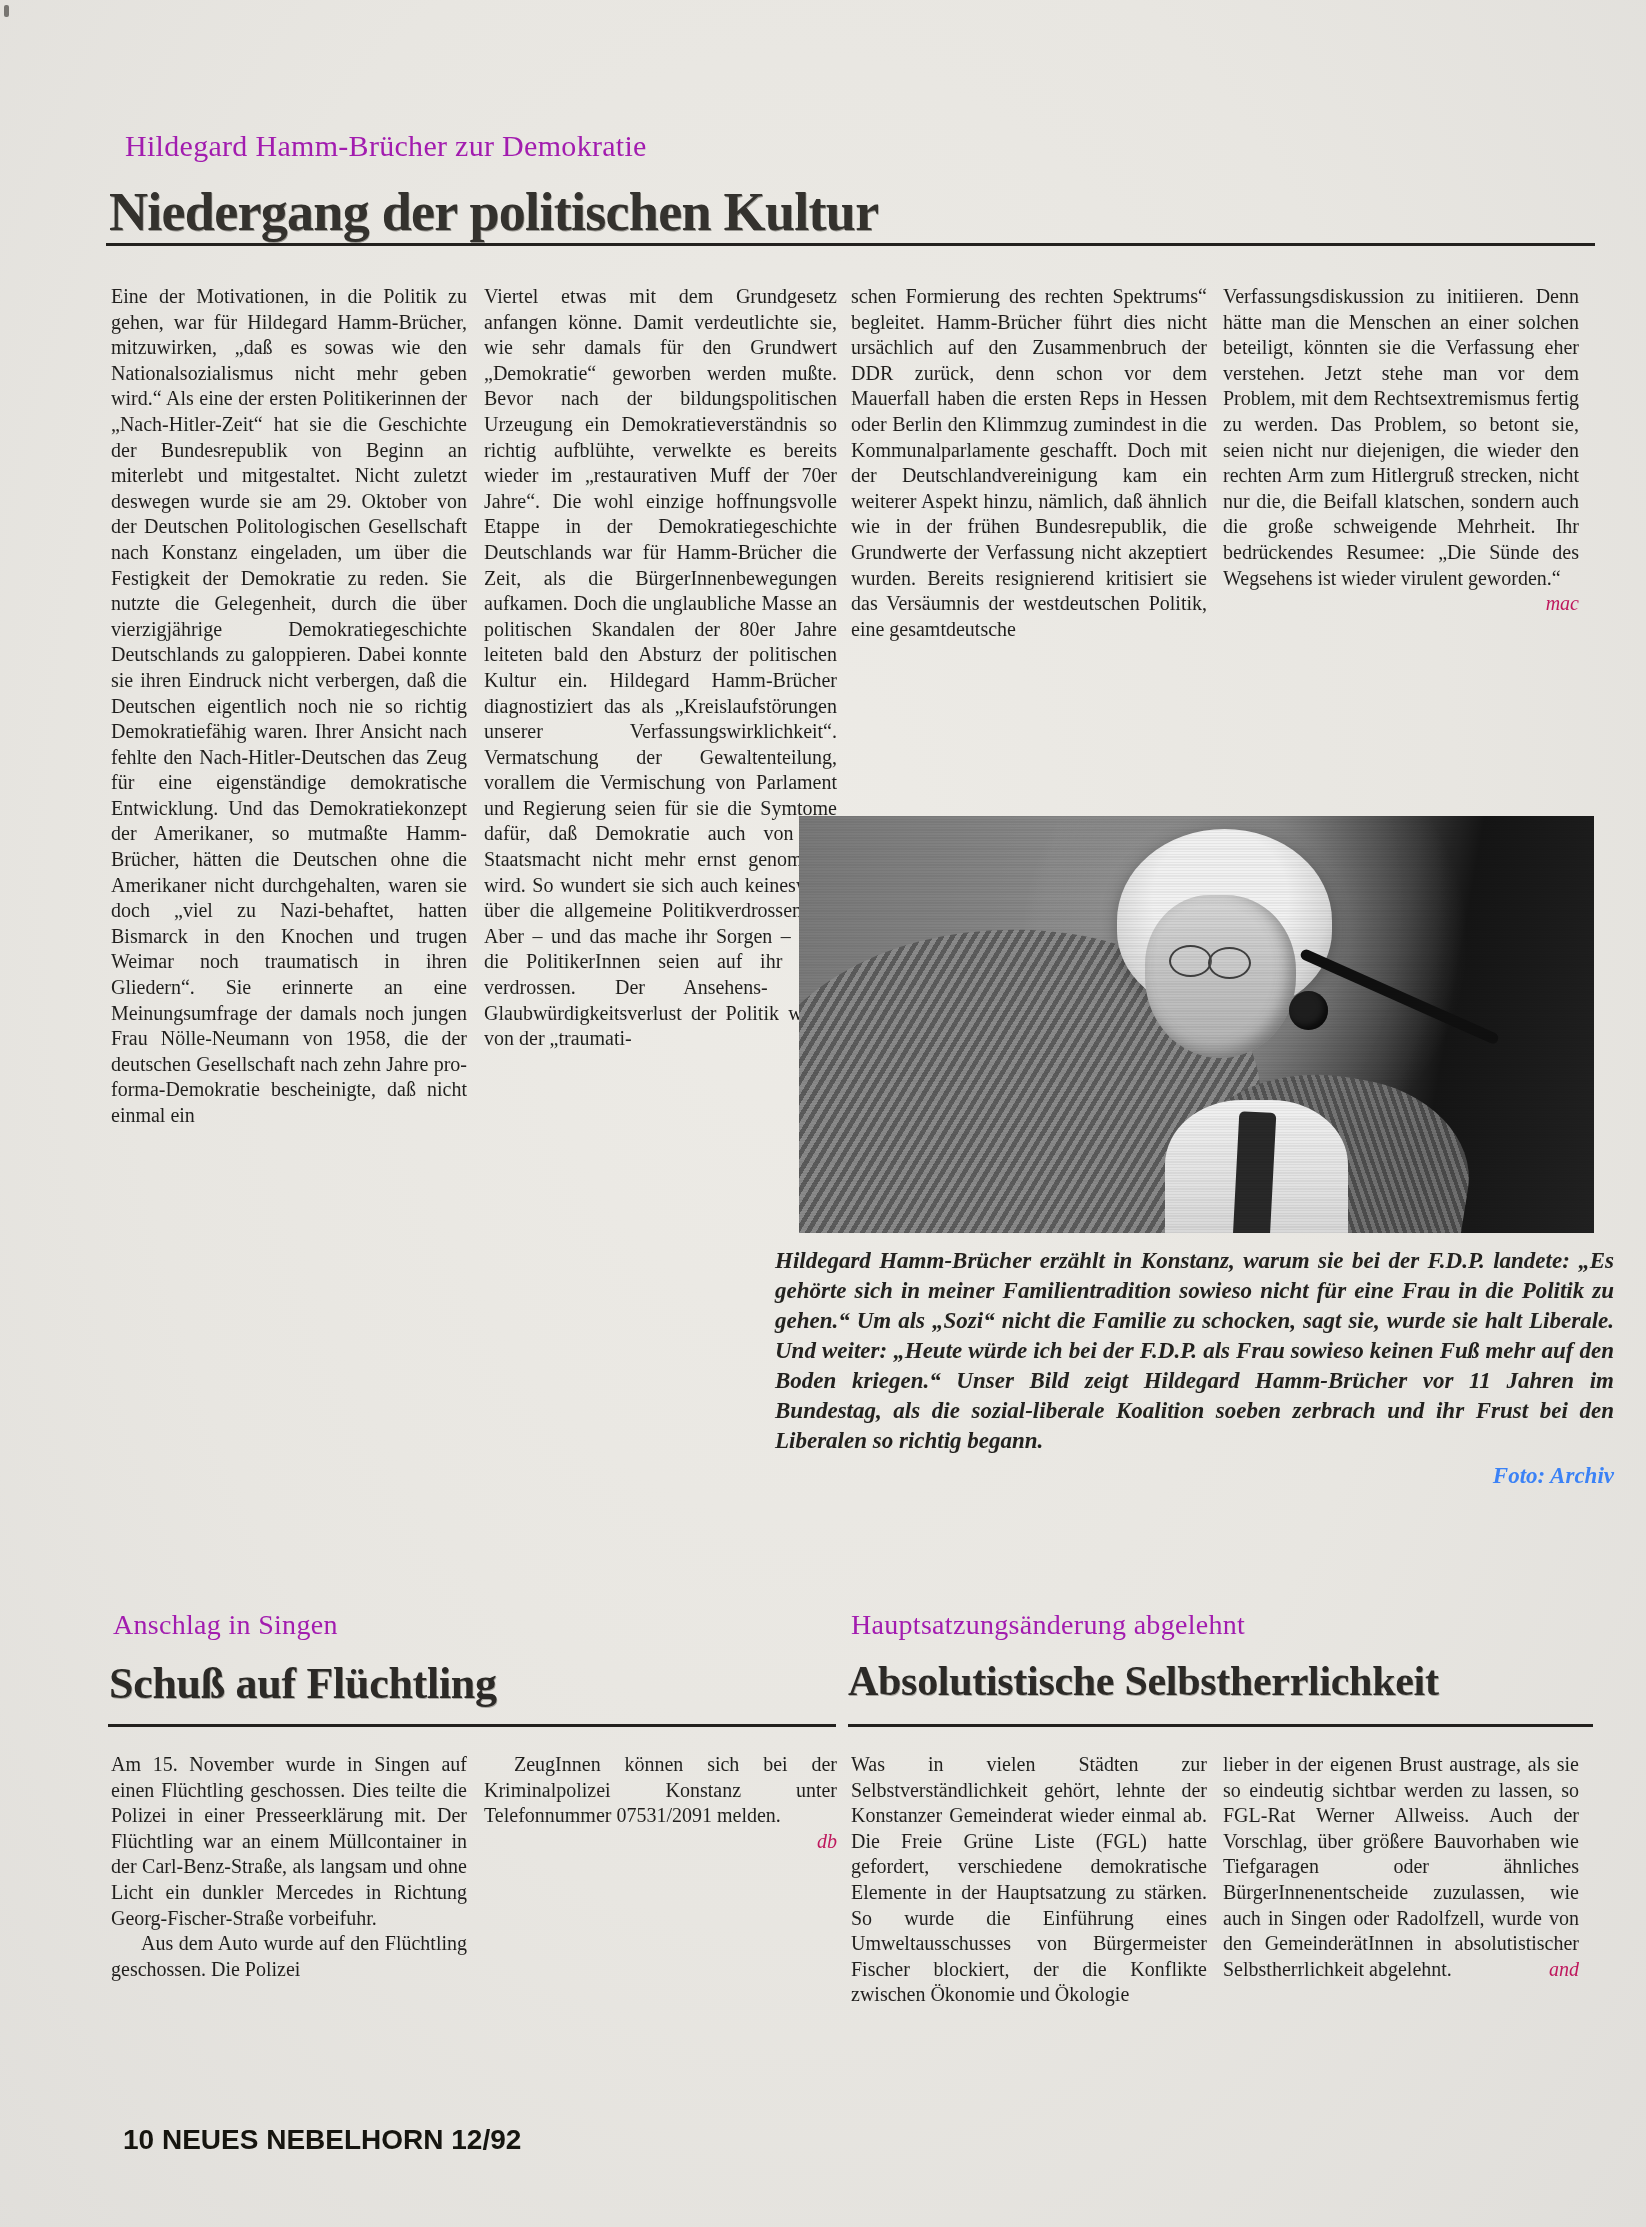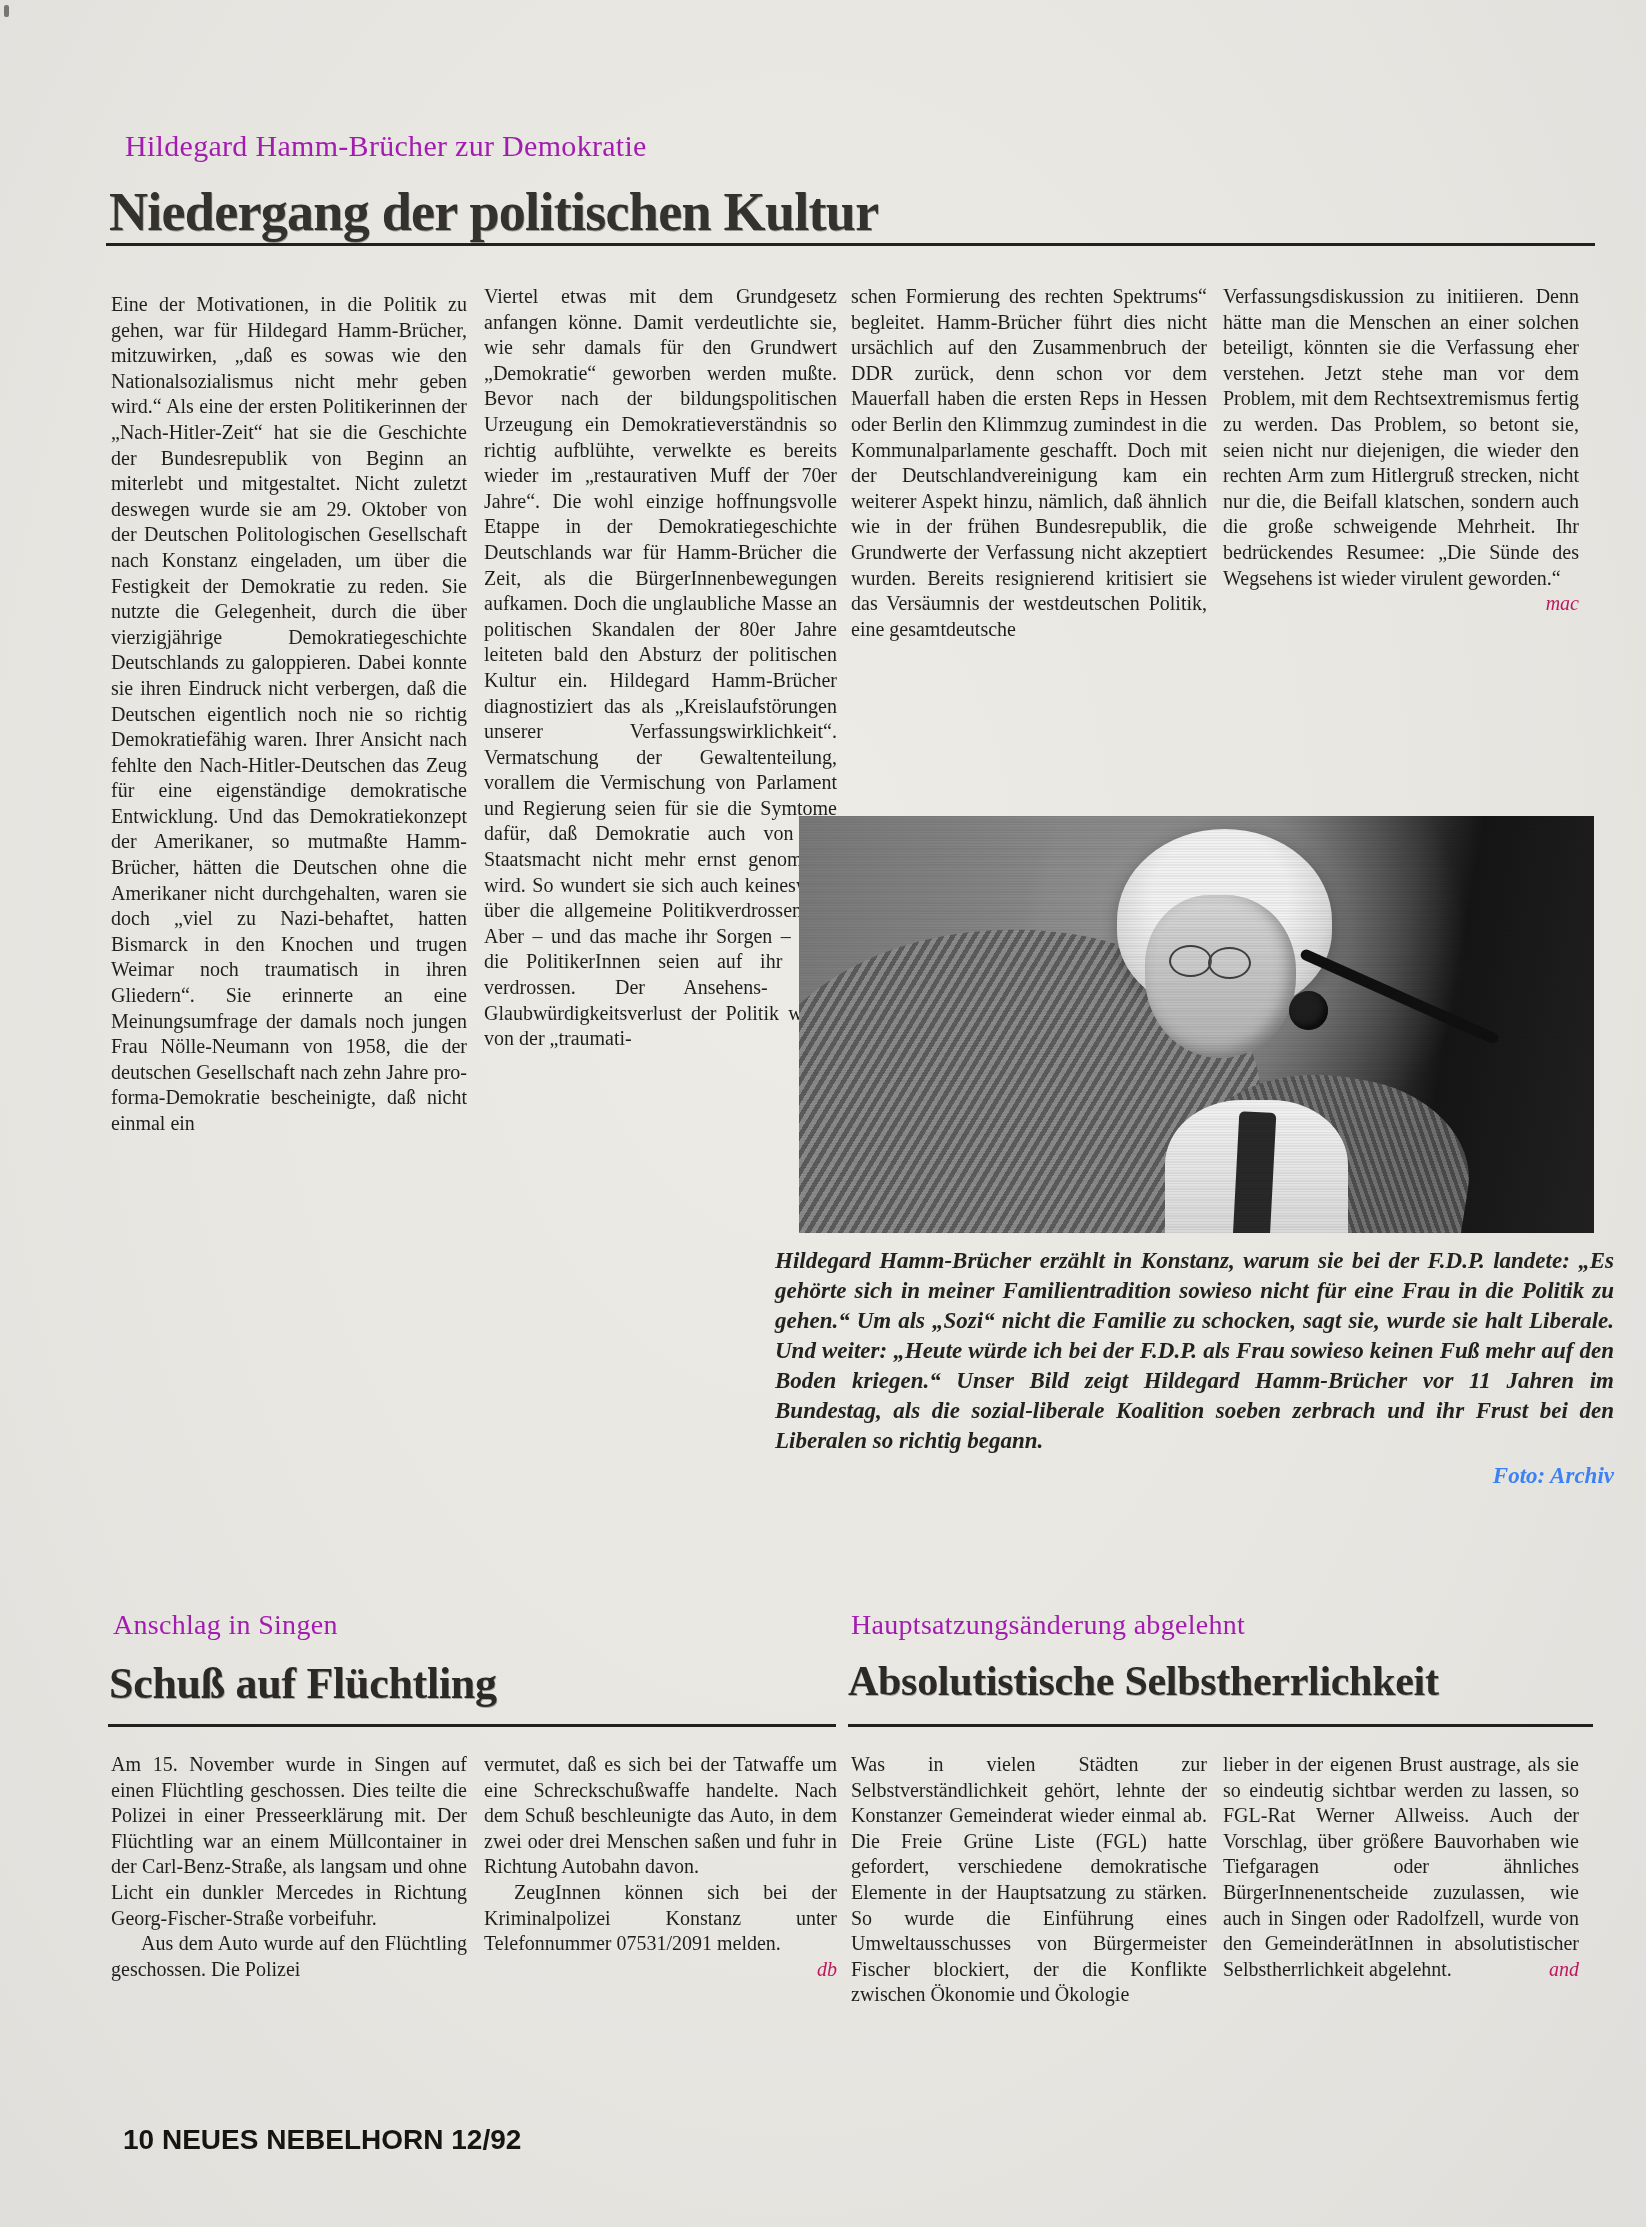--- a/index.html
+++ b/index.html
@@ -126,21 +126,21 @@
 </style>
 </head>
 <body>
 
 <div class="abs scan-dot"></div>
 
 <div class="abs kicker" style="left:125px;top:129px;">Hildegard Hamm-Brücher zur Demokratie</div>
 <div class="abs headline-xl" style="left:109px;top:181px;text-align:right;">Niedergang der politischen Kultur</div>
 <div class="abs rule" style="left:106px;top:243px;width:1489px;"></div>
 
-<div class="abs bodycol" style="left:111px;top:284px;width:356px;height:1190px;margin-top:8px;">
+<div class="abs bodycol" style="left:111px;top:284px;width:356px;height:1190px;">
   <p>Eine der Motivationen, in die Politik zu gehen, war für Hildegard Hamm-Brücher, mitzuwirken, „daß es sowas wie den Nationalsozialismus nicht mehr geben wird.“ Als eine der ersten Politikerinnen der „Nach-Hitler-Zeit“ hat sie die Geschichte der Bundesrepublik von Beginn an miterlebt und mitgestaltet. Nicht zuletzt deswegen wurde sie am 29. Oktober von der Deutschen Politologischen Gesellschaft nach Konstanz eingeladen, um über die Festigkeit der Demokratie zu reden. Sie nutzte die Gelegenheit, durch die über vierzigjährige Demokratiegeschichte Deutschlands zu galoppieren. Dabei konnte sie ihren Eindruck nicht verbergen, daß die Deutschen eigentlich noch nie so richtig Demokratiefähig waren. Ihrer Ansicht nach fehlte den Nach-Hitler-Deutschen das Zeug für eine eigenständige demokratische Entwicklung. Und das Demokratiekonzept der Amerikaner, so mutmaßte Hamm-Brücher, hätten die Deutschen ohne die Amerikaner nicht durchgehalten, waren sie doch „viel zu Nazi-behaftet, hatten Bismarck in den Knochen und trugen Weimar noch traumatisch in ihren Gliedern“. Sie erinnerte an eine Meinungsumfrage der damals noch jungen Frau Nölle-Neumann von 1958, die der deutschen Gesellschaft nach zehn Jahre pro-forma-Demokratie bescheinigte, daß nicht einmal ein</p>
 </div>
 <div class="abs bodycol" style="left:484px;top:284px;width:353px;height:1190px;">
   <p>Viertel etwas mit dem Grundgesetz anfangen könne. Damit verdeutlichte sie, wie sehr damals für den Grundwert „Demokratie“ geworben werden mußte. Bevor nach der bildungspolitischen Urzeugung ein Demokratieverständnis so richtig aufblühte, verwelkte es bereits wieder im „restaurativen Muff der 70er Jahre“. Die wohl einzige hoffnungsvolle Etappe in der Demokratiegeschichte Deutschlands war für Hamm-Brücher die Zeit, als die BürgerInnenbewegungen aufkamen. Doch die unglaubliche Masse an politischen Skandalen der 80er Jahre leiteten bald den Absturz der politischen Kultur ein. Hildegard Hamm-Brücher diagnostiziert das als „Kreislaufstörungen unserer Verfassungswirklichkeit“. Vermatschung der Gewaltenteilung, vorallem die Vermischung von Parlament und Regierung seien für sie die Symtome dafür, daß Demokratie auch von der Staatsmacht nicht mehr ernst genommen wird. So wundert sie sich auch keineswegs über die allgemeine Politikverdrossenheit. Aber – und das mache ihr Sorgen – auch die PolitikerInnen seien auf ihr Volk verdrossen. Der Ansehens- und Glaubwürdigkeitsverlust der Politik werde von der „traumati-</p>
 </div>
 <div class="abs bodycol" style="left:851px;top:284px;width:356px;height:532px;">
   <p>schen Formierung des rechten Spektrums“ begleitet. Hamm-Brücher führt dies nicht ursächlich auf den Zusammenbruch der DDR zurück, denn schon vor dem Mauerfall haben die ersten Reps in Hessen oder Berlin den Klimmzug zumindest in die Kommunalparlamente geschafft. Doch mit der Deutschlandvereinigung kam ein weiterer Aspekt hinzu, nämlich, daß ähnlich wie in der frühen Bundesrepublik, die Grundwerte der Verfassung nicht akzeptiert wurden. Bereits resignierend kritisiert sie das Versäumnis der westdeutschen Politik, eine gesamtdeutsche</p>
 </div>
 <div class="abs bodycol" style="left:1223px;top:284px;width:356px;height:532px;">
   <p><span>Verfassungsdiskussion zu initiieren. Denn hätte man die Menschen an einer solchen beteiligt, könnten sie die Verfassung eher verstehen. Jetzt stehe man vor dem Problem, mit dem Rechtsextremismus fertig zu werden. Das Problem, so betont sie, seien nicht nur diejenigen, die wieder den rechten Arm zum Hitlergruß strecken, nicht nur die, die Beifall klatschen, sondern auch die große schweigende Mehrheit. Ihr bedrückendes Resumee: „Die Sünde des Wegsehens ist wieder virulent geworden.“</span><span class="byline">mac</span></p>
@@ -166,21 +166,20 @@
 
 <div class="abs kicker" style="left:113px;top:1609px;font-size:28px;">Anschlag in Singen</div>
 <div class="abs headline-lg" style="left:109px;top:1658px;font-size:44px;">Schuß auf Flüchtling</div>
 <div class="abs rule" style="left:108px;top:1724px;width:728px;"></div>
 
 <div class="abs bodycol" style="left:111px;top:1752px;width:356px;height:367px;">
   <p>Am 15. November wurde in Singen auf einen Flüchtling geschossen. Dies teilte die Polizei in einer Presseerklärung mit. Der Flüchtling war an einem Müllcontainer in der Carl-Benz-Straße, als langsam und ohne Licht ein dunkler Mercedes in Richtung Georg-Fischer-Straße vorbeifuhr.</p>
   <p class="indent">Aus dem Auto wurde auf den Flüchtling geschossen. Die Polizei</p>
 </div>
 <div class="abs bodycol" style="left:484px;top:1752px;width:353px;height:367px;">
-  <p>vermutet, daß es sich bei der Tatwaffe um eine Schreckschußwaffe handelte. Nach dem Schuß beschleunigte das Auto, in dem zwei oder drei Menschen saßen und fuhr in Richtung Autobahn davon.</p>
   <p class="indent"><span>ZeugInnen können sich bei der Kriminalpolizei Konstanz unter Telefonnummer 07531/2091 melden.</span><span class="byline">db</span></p>
 </div>
 
 <div class="abs kicker" style="left:851px;top:1609px;font-size:28px;">Hauptsatzungsänderung abgelehnt</div>
 <div class="abs headline-lg" style="left:848px;top:1657px;font-size:42px;text-align:center;">Absolutistische Selbstherrlichkeit</div>
 <div class="abs rule" style="left:848px;top:1724px;width:745px;"></div>
 
 <div class="abs bodycol" style="left:851px;top:1752px;width:356px;height:367px;">
   <p>Was in vielen Städten zur Selbstverständlichkeit gehört, lehnte der Konstanzer Gemeinderat wieder einmal ab. Die Freie Grüne Liste (FGL) hatte gefordert, verschiedene demokratische Elemente in der Hauptsatzung zu stärken. So wurde die Einführung eines Umweltausschusses von Bürgermeister Fischer blockiert, der die Konflikte zwischen Ökonomie und Ökologie</p>
 </div>

